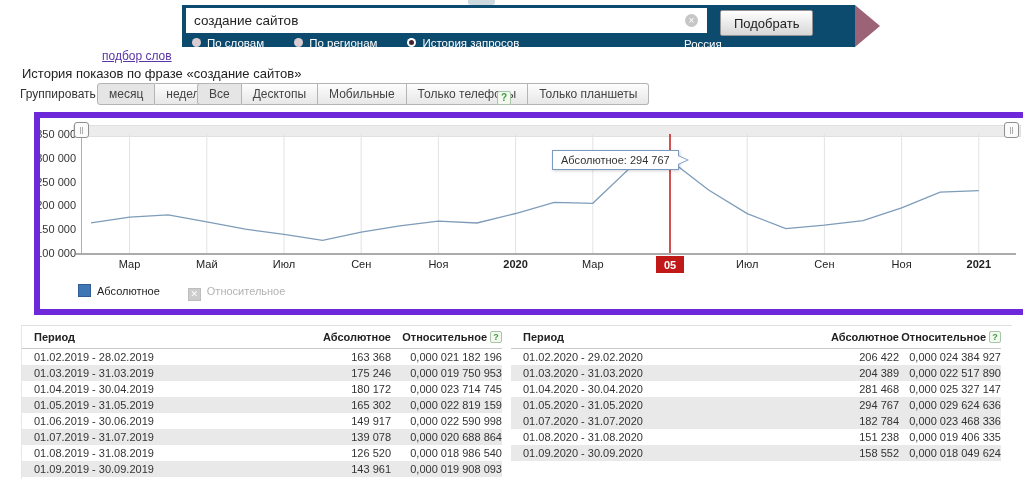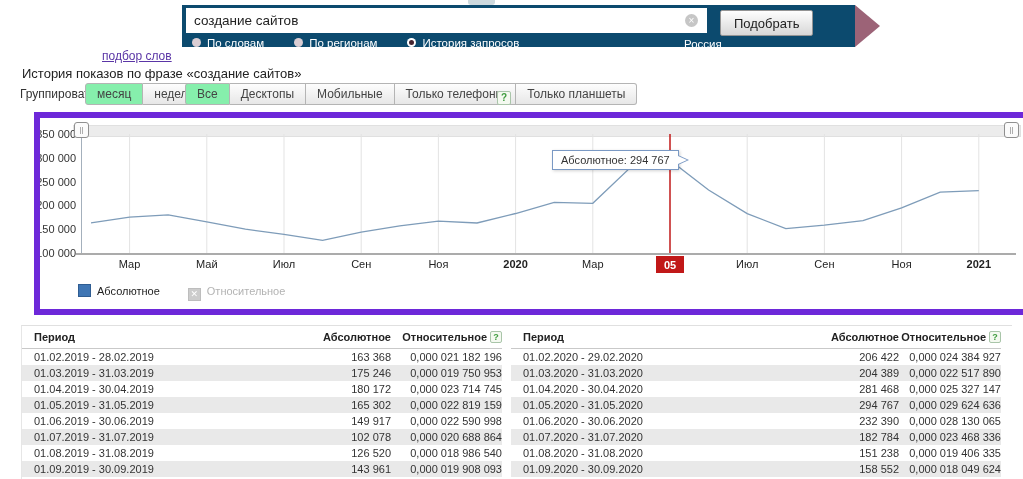--- a/index.html
+++ b/index.html
@@ -27,21 +27,21 @@
           background:linear-gradient(#fefefe,#d7d7d7);border:1px solid #949494;border-radius:2px;color:#222;cursor:pointer;}
   
   .title{position:absolute;left:22px;top:66px;font-size:13px;color:#222;}
   .ctl-label{position:absolute;left:20px;top:87px;font-size:12px;color:#333;}
   .btn-group{position:absolute;top:83px;white-space:nowrap;}
   #period-group{left:85px;} #device-group{left:185px;}
   .tbtn{height:22px;padding:0 11px;font-size:12px;font-family:inherit;color:#444;cursor:pointer;
         background:linear-gradient(#fdfdfd,#e7e7e7);border:1px solid #b4b4b4;border-left-width:0;vertical-align:top;}
   .btn-group .tbtn:first-child{border-left-width:1px;border-radius:3px 0 0 3px;}
   .btn-group .tbtn:last-child{border-radius:0 3px 3px 0;}
-  .tbtn.sel{background:#86efac;}
+  .tbtn.sel{background:#e5e5e5;margin-left:12px;}
   .qicon{display:inline-block;width:12px;height:12px;border:1px solid #a9c5a9;border-radius:2px;background:#f4f9f0;
          color:#3e9c3e;font-size:10px;line-height:12px;text-align:center;font-weight:bold;cursor:pointer;}
   .help-main{position:absolute;left:497px;top:87px;}
   
   .chart-panel{position:absolute;left:34px;top:112px;width:985px;height:191px;border:6px solid #6d28d9;background:#fff;}
   .sl-bar{position:absolute;left:33px;top:7px;width:946px;height:10px;background:#ececec;border:1px solid #e0e0e0;}
   .sl-h{position:absolute;top:4px;width:13px;height:14px;background:#fbfbfb;border:1px solid #8f8f8f;border-radius:3px;
         font-size:7px;line-height:13px;text-align:center;color:#777;cursor:ew-resize;z-index:3;}
   .sl-h.left{left:34px;} .sl-h.right{left:964px;}
   #chart-svg{position:absolute;left:0;top:0;font-family:"Liberation Sans",sans-serif;}
@@ -171,21 +171,21 @@
             <td class="c-num">165 302</td>
             <td class="c-num">0,000 022 819 159</td>
           </tr>
           <tr>
             <td class="c-period">01.06.2019 - 30.06.2019</td>
             <td class="c-num">149 917</td>
             <td class="c-num">0,000 022 590 998</td>
           </tr>
           <tr class="stripe">
             <td class="c-period">01.07.2019 - 31.07.2019</td>
-            <td class="c-num">102 078</td>
+            <td class="c-num">139 078</td>
             <td class="c-num">0,000 020 688 864</td>
           </tr>
           <tr>
             <td class="c-period">01.08.2019 - 31.08.2019</td>
             <td class="c-num">126 520</td>
             <td class="c-num">0,000 018 986 540</td>
           </tr>
           <tr class="stripe">
             <td class="c-period">01.09.2019 - 30.09.2019</td>
             <td class="c-num">143 961</td>
@@ -220,25 +220,20 @@
           <tr>
             <td class="c-period">01.04.2020 - 30.04.2020</td>
             <td class="c-num">281 468</td>
             <td class="c-num">0,000 025 327 147</td>
           </tr>
           <tr class="stripe">
             <td class="c-period">01.05.2020 - 31.05.2020</td>
             <td class="c-num">294 767</td>
             <td class="c-num">0,000 029 624 636</td>
           </tr>
-          <tr>
-            <td class="c-period">01.06.2020 - 30.06.2020</td>
-            <td class="c-num">232 390</td>
-            <td class="c-num">0,000 028 130 065</td>
-          </tr>
           <tr class="stripe">
             <td class="c-period">01.07.2020 - 31.07.2020</td>
             <td class="c-num">182 784</td>
             <td class="c-num">0,000 023 468 336</td>
           </tr>
           <tr>
             <td class="c-period">01.08.2020 - 31.08.2020</td>
             <td class="c-num">151 238</td>
             <td class="c-num">0,000 019 406 335</td>
           </tr>

